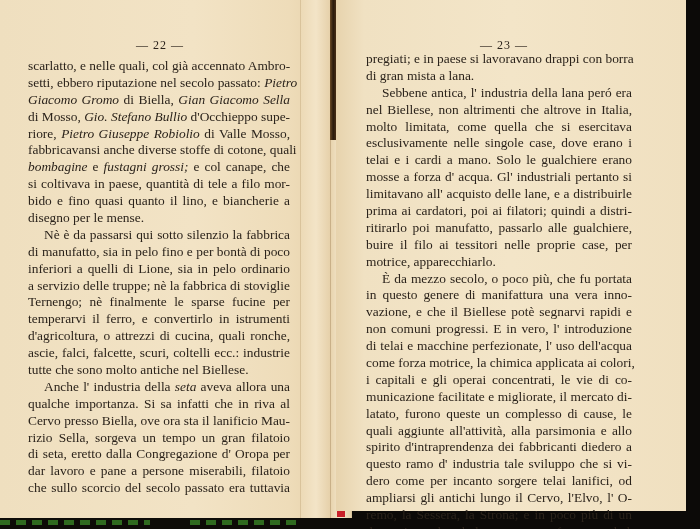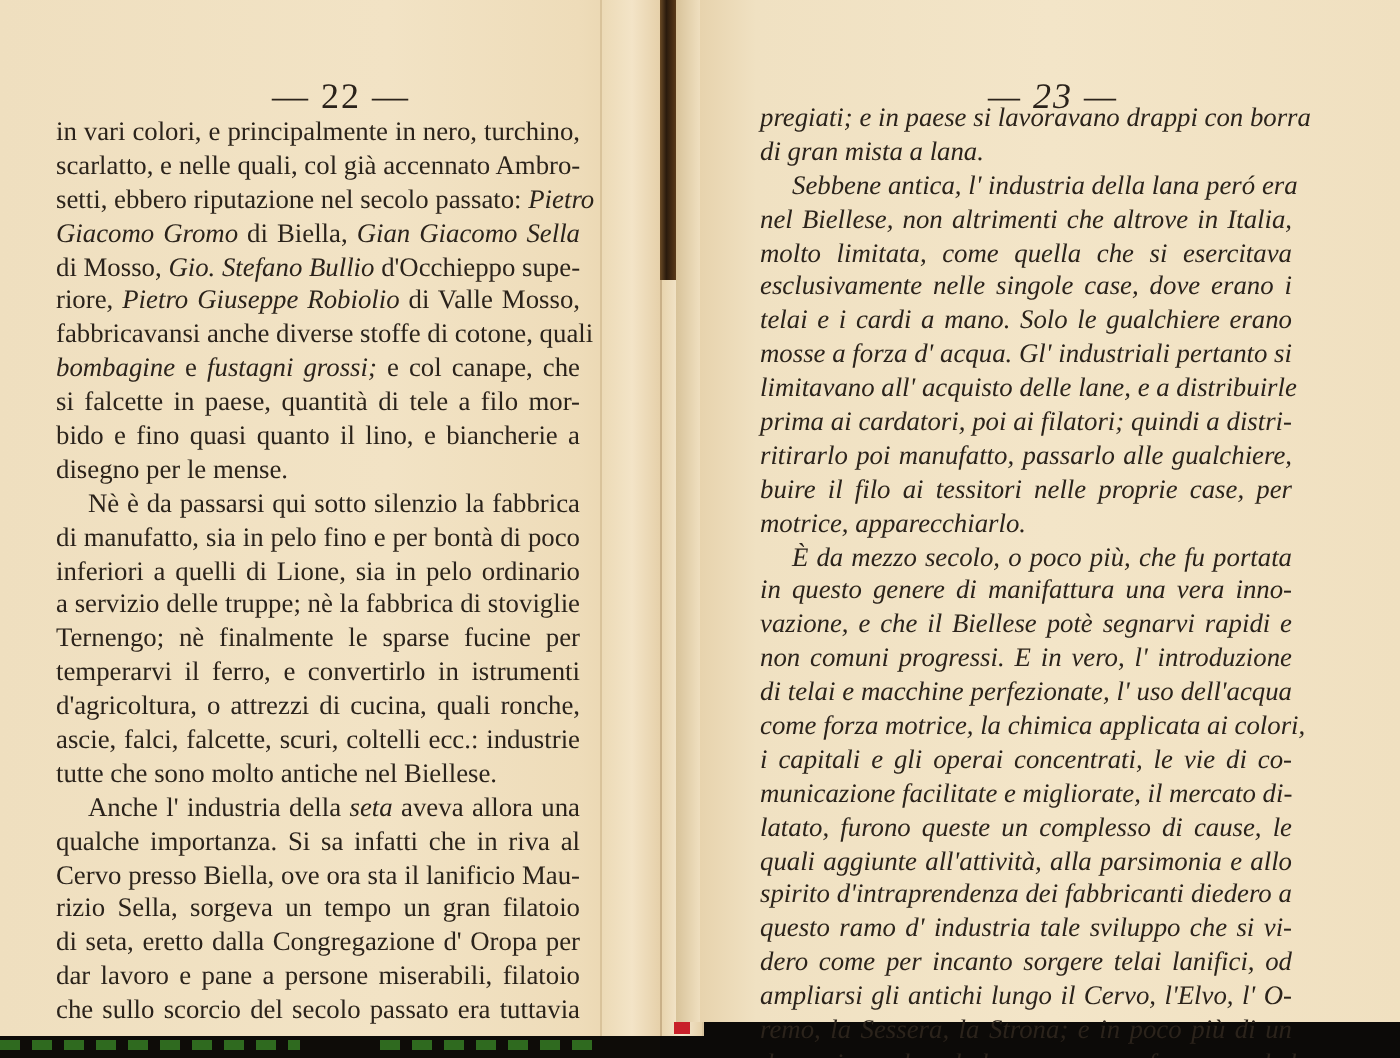--- a/index.html
+++ b/index.html
@@ -24,25 +24,24 @@
       font-family: "Liberation Serif", "DejaVu Serif", serif;
       color: #2c241c;
     }
     .page-left {
       left: 0;
       width: 322px;
       height: 518px;
       background: linear-gradient(90deg, #efdfbf 0%, #f2e3c5 60%, #eedcb9 90%, #e7d2ac 100%);
     }
     .page-right {
-      left: 350px;
+      left: 336px;
       width: 350px;
       height: 511px;
       background: linear-gradient(90deg, #e7d3ad 0%, #f0e1c2 8%, #f3e5c8 50%, #f0e0c0 100%);
-      font-style: italic;
     }
     .left-flap {
       position: absolute;
       left: 300px;
       top: 0;
       width: 30px;
       height: 518px;
       background: linear-gradient(90deg, #ecdab6 0%, #f3e4c7 50%, #e5cfa8 100%);
       border-left: 1px solid #d9c39b;
     }
@@ -90,21 +89,21 @@
       position: absolute;
       left: 337px;
       top: 511px;
       width: 8px;
       height: 6px;
       background: #c8202a;
     }
     .page-number {
       position: absolute;
       top: 38px;
-      font-size: 18px;
+      font-size: 12px;
       letter-spacing: 1px;
       color: #2a221a;
     }
     .text-block {
       position: absolute;
       font-size: 13.4px;
       line-height: 16.9px;
       color: #2b231b;
     }
     .line {
@@ -124,29 +123,28 @@
       font-style: italic;
     }
   </style>
 </head>
 <body>
 
 <div class="spread">
   <div class="page page-left">
     <div class="page-number" style="left:136px;">— 22 —</div>
     <div class="text-block" id="left-text" style="left:28px; top:58px; width:262px;">
-        <span class="line"><span>in vari colori, e principalmente in nero, turchino,</span></span>
         <span class="line"><span>scarlatto, e nelle quali, col già accennato Ambro-</span></span>
         <span class="line"><span>setti, ebbero riputazione nel secolo passato: </span><span class="it">Pietro</span></span>
         <span class="line"><span class="it">Giacomo Gromo</span><span> di Biella, </span><span class="it">Gian Giacomo Sella</span></span>
         <span class="line"><span>di Mosso, </span><span class="it">Gio. Stefano Bullio</span><span> d'Occhieppo supe-</span></span>
         <span class="line"><span>riore, </span><span class="it">Pietro Giuseppe Robiolio</span><span> di Valle Mosso,</span></span>
         <span class="line"><span>fabbricavansi anche diverse stoffe di cotone, quali</span></span>
         <span class="line"><span class="it">bombagine</span><span> e </span><span class="it">fustagni grossi;</span><span> e col canape, che</span></span>
-        <span class="line"><span>si falcette in paese, quantità di tele a filo mor-</span></span>
+        <span class="line"><span>si coltivava in paese, quantità di tele a filo mor-</span></span>
         <span class="line"><span>bido e fino quasi quanto il lino, e biancherie a</span></span>
         <span class="line last"><span>disegno per le mense.</span></span>
         <span class="line indent"><span>Nè è da passarsi qui sotto silenzio la fabbrica</span></span>
         <span class="line"><span>di manufatto, sia in pelo fino e per bontà di poco</span></span>
         <span class="line"><span>inferiori a quelli di Lione, sia in pelo ordinario</span></span>
         <span class="line"><span>a servizio delle truppe; nè la fabbrica di stoviglie</span></span>
         <span class="line"><span>Ternengo; nè finalmente le sparse fucine per</span></span>
         <span class="line"><span>temperarvi il ferro, e convertirlo in istrumenti</span></span>
         <span class="line"><span>d'agricoltura, o attrezzi di cucina, quali ronche,</span></span>
         <span class="line"><span>ascie, falci, falcette, scuri, coltelli ecc.: industrie</span></span>

